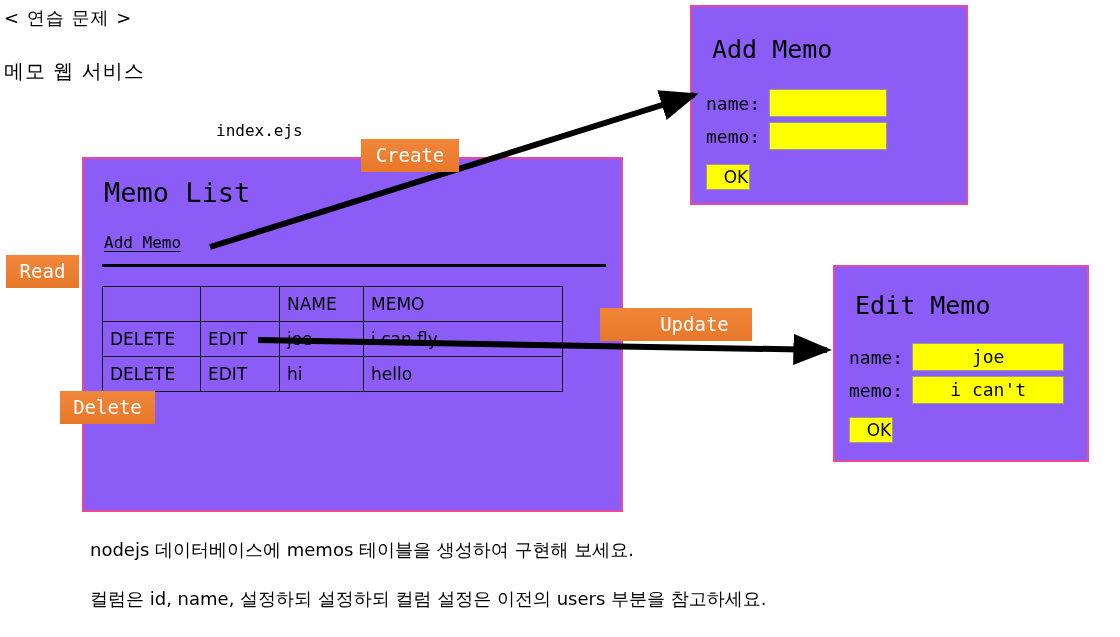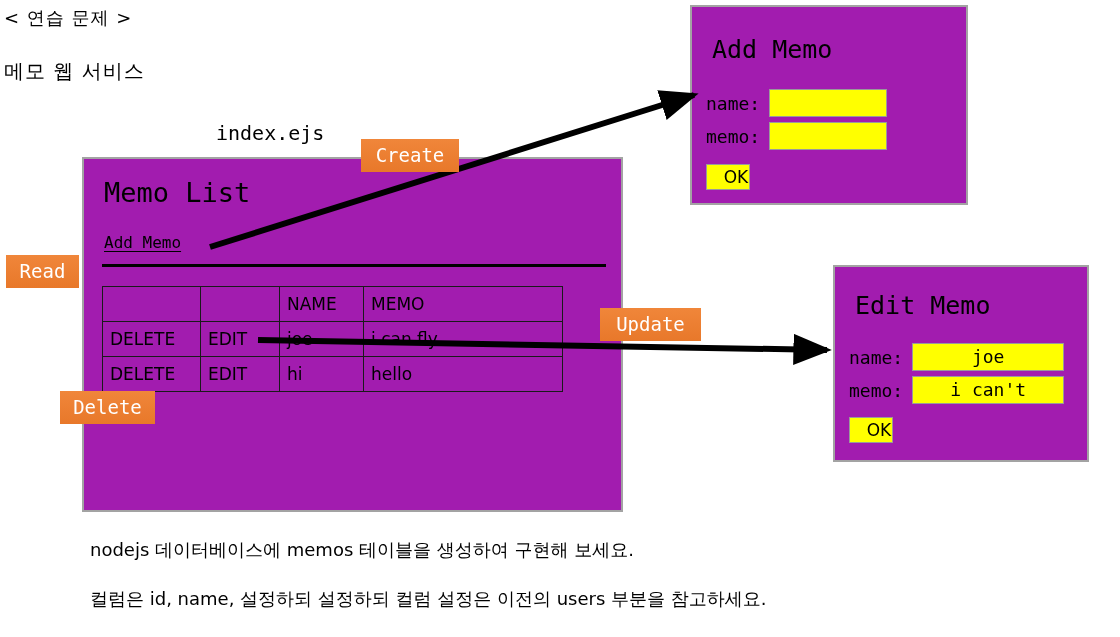--- a/index.html
+++ b/index.html
@@ -25,29 +25,29 @@
     white-space: nowrap;
   }
   #title-line1 { left: 4px;  top: 6px; }
   #title-line2 { left: 4px;  top: 58px; font-size: 20px; }
 
   .file-label {
     position: absolute;
     left: 216px;
     top: 121px;
     font-family: "DejaVu Sans Mono", monospace;
-    font-size: 20px;
+    font-size: 16px;
     white-space: nowrap;
   }
 
   
   .panel {
     position: absolute;
-    border: 2px solid #a3a3a3;
-    background: #a21caf;
+    border: 2px solid #ec4899;
+    background: #8b5cf6;
     box-sizing: border-box;
   }
 
   
   #panel-index {
     left: 82px;
     top: 157px;
     width: 541px;
     height: 355px;
   }
@@ -183,21 +183,21 @@
     font-family: "DejaVu Sans Mono", monospace;
     font-size: 19px;
     line-height: 33px;
     text-align: center;
     height: 33px;
     white-space: nowrap;
     z-index: 6;
   }
   #badge-create { left: 361px; top: 139px; width: 98px; }
   #badge-read   { left: 6px;   top: 255px; width: 73px; }
-  #badge-update { left: 600px; top: 308px; width: 101px; }
+  #badge-update { left: 600px; top: 308px; width: 115px; padding-left: 37px; }
   #badge-delete { left: 60px;  top: 391px; width: 95px; }
 
   
   #arrow-layer {
     position: absolute;
     left: 0;
     top: 0;
     width: 1120px;
     height: 637px;
     pointer-events: none;

